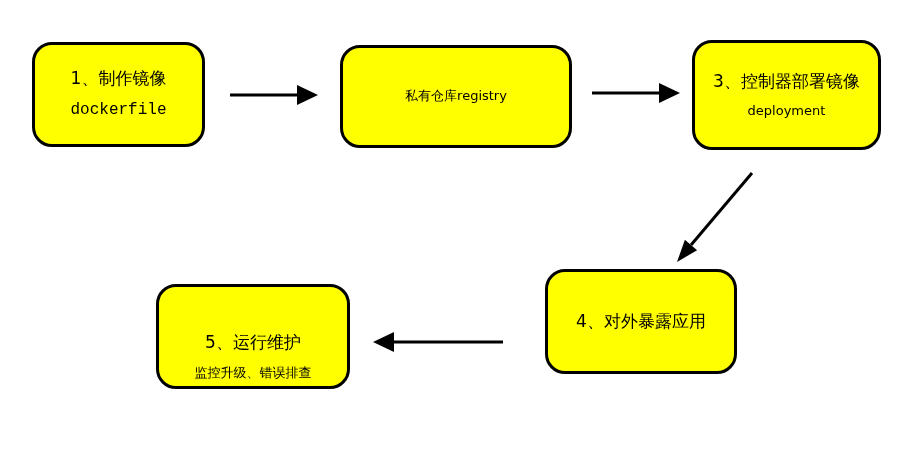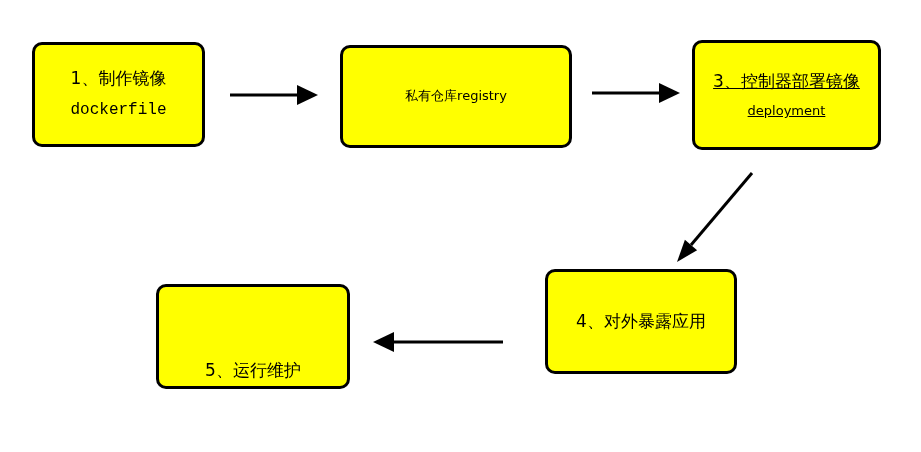--- a/index.html
+++ b/index.html
@@ -12,21 +12,21 @@
     position: relative;
     width: 921px;
     height: 452px;
     background: #FFFFFF;
     overflow: hidden;
   }
   .flow-node {
     position: absolute;
     background: #FFFF00;
     border: 3px solid #000000;
-    border-radius: 10px;
+    border-radius: 20px;
     box-sizing: border-box;
     display: flex;
     flex-direction: column;
     align-items: center;
     justify-content: center;
     gap: 14px;
     text-align: center;
     color: #000000;
     padding: 6px 8px;
   }
@@ -35,21 +35,21 @@
     line-height: 1.1;
     white-space: nowrap;
   }
   .node-subtitle {
     font-size: 13px;
     line-height: 1.1;
     white-space: nowrap;
   }
   #node-1 { left: 32px;  top: 42px;  width: 173px; height: 105px; }
   #node-2 { left: 340px; top: 45px;  width: 232px; height: 103px; }
-  #node-3 { left: 692px; top: 40px;  width: 189px; height: 110px; text-decoration: underline; }
+  #node-3 { left: 692px; top: 40px;  width: 189px; height: 110px; }
   #node-4 { left: 545px; top: 269px; width: 192px; height: 105px; }
   #node-5 { left: 156px; top: 284px; width: 194px; height: 105px; justify-content: flex-end; }
   #node-1 .node-subtitle { font-family: Liberation Mono, monospace; font-size: 16px; }
   .arrow-layer {
     position: absolute;
     left: 0;
     top: 0;
     width: 921px;
     height: 452px;
     pointer-events: none;
@@ -96,15 +96,16 @@
     <div class="node-title">3、控制器部署镜像</div>
     <div class="node-subtitle">deployment</div>
   </div>
 
   <div class="flow-node" id="node-4">
     <div class="node-title">4、对外暴露应用</div>
   </div>
 
   <div class="flow-node" id="node-5">
     <div class="node-title">5、运行维护</div>
+    <div class="node-subtitle">监控升级、错误排查</div>
   </div>
 
 </div>
 
 </body></html>

